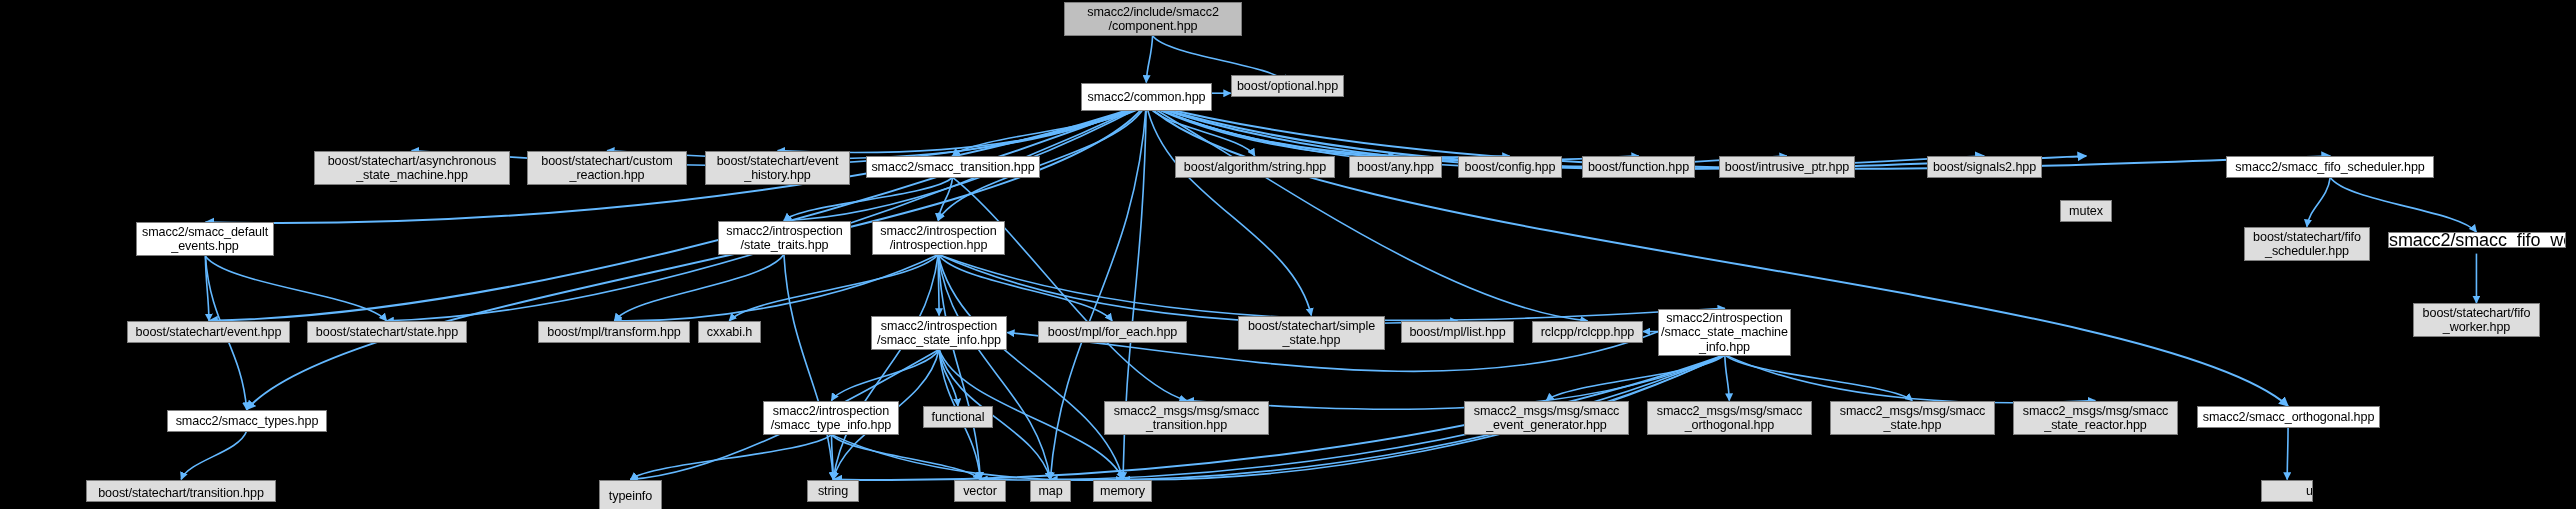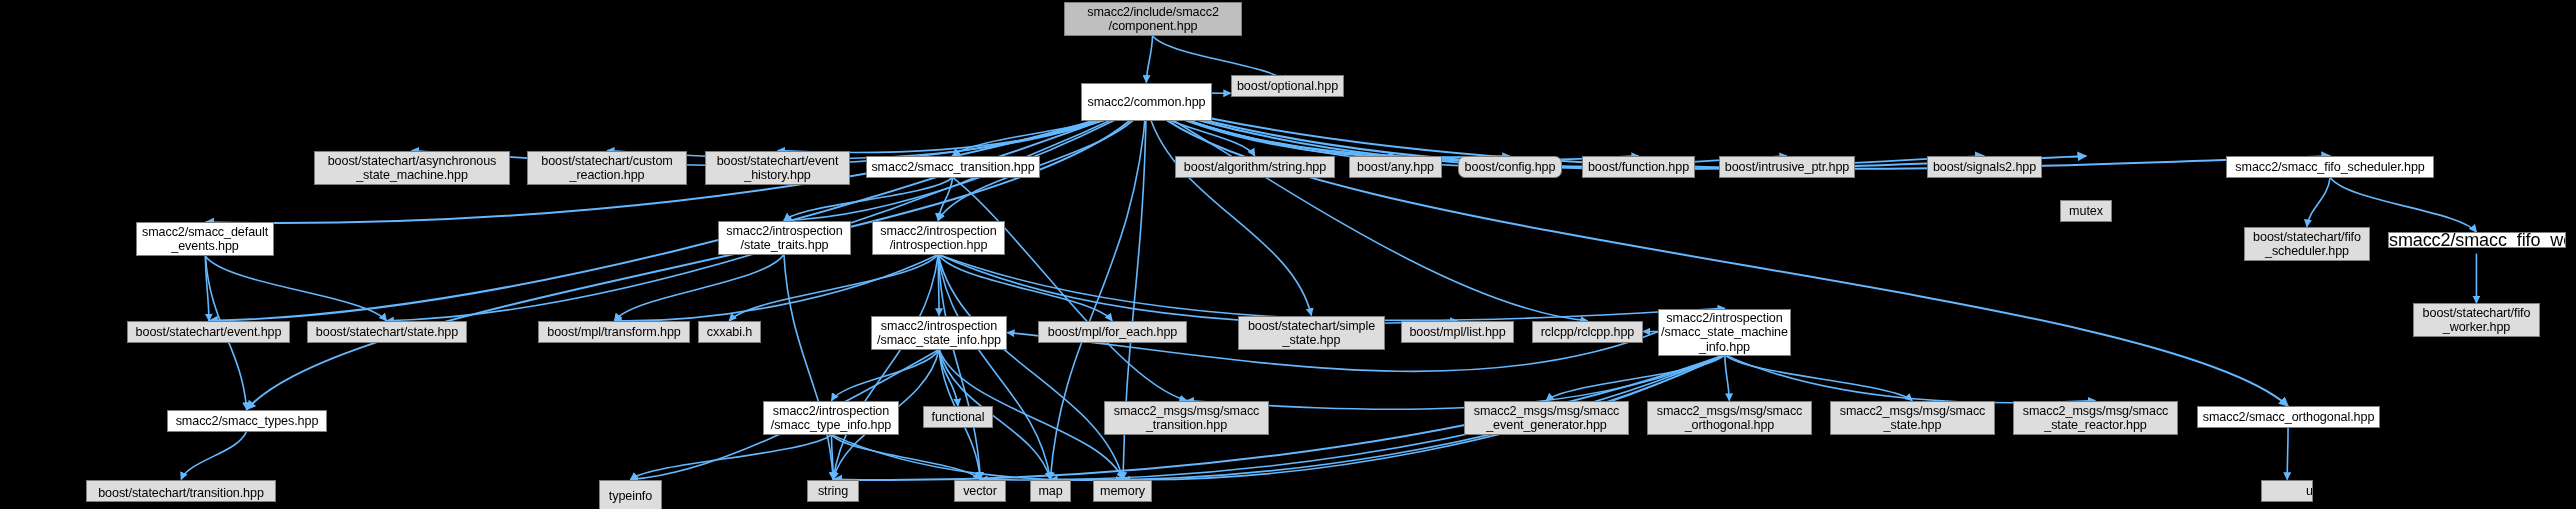--- a/index.html
+++ b/index.html
@@ -125,32 +125,32 @@
       <path d="M 1923 396 C 1697.4 502.68, 1396.6 540.82, 1171 535" fill="none" stroke="#63b8ff" stroke-width="1.8" marker-end="url(#arrow)"></path>
       <path d="M 1923 396 C 1721.7 493.2, 1453.3 538.45, 1252 535" fill="none" stroke="#63b8ff" stroke-width="1.8" marker-end="url(#arrow)"></path>
       <path d="M 2598 198 C 2594.88 222.75, 2575.12 231, 2572 253" fill="none" stroke="#63b8ff" stroke-width="1.8" marker-end="url(#arrow)"></path>
       <path d="M 2598 198 C 2617.56 225.45, 2741.44 234.6, 2761 259" fill="none" stroke="#63b8ff" stroke-width="1.8" marker-end="url(#arrow)"></path>
       <path d="M 2761 283 C 2761 307.75, 2761 316, 2761 338" fill="none" stroke="#63b8ff" stroke-width="1.8" marker-end="url(#arrow)"></path>
       <path d="M 2551 477 C 2550.88 503.1, 2550.12 511.8, 2550 535" fill="none" stroke="#63b8ff" stroke-width="1.8" marker-end="url(#arrow)"></path>
     </svg>
   <div id="node-layer">
       <div class="node fill-root" style="left: 1064px; top: 1.8px; width: 178px; height: 34px; font-size: 12.6px;"><span class="node-label">smacc2/include/smacc2
 /component.hpp</span></div>
-      <div class="node fill-white" style="left: 1081px; top: 83px; width: 131px; height: 38px; font-size: 12.6px;"><span class="node-label">smacc2/common.hpp</span></div>
+      <div class="node fill-white" style="left: 1081px; top: 83px; width: 131px; height: 28px; font-size: 12.6px;"><span class="node-label">smacc2/common.hpp</span></div>
       <div class="node fill-gray" style="left: 1231px; top: 75px; width: 113px; height: 21.5px; font-size: 12.6px;"><span class="node-label">boost/optional.hpp</span></div>
       <div class="node fill-gray" style="left: 314px; top: 151px; width: 196px; height: 34px; font-size: 12.6px;"><span class="node-label">boost/statechart/asynchronous
 _state_machine.hpp</span></div>
       <div class="node fill-gray" style="left: 527px; top: 151px; width: 160px; height: 34px; font-size: 12.6px;"><span class="node-label">boost/statechart/custom
 _reaction.hpp</span></div>
       <div class="node fill-gray" style="left: 705px; top: 151px; width: 145px; height: 34px; font-size: 12.6px;"><span class="node-label">boost/statechart/event
 _history.hpp</span></div>
       <div class="node fill-white" style="left: 866px; top: 156px; width: 174px; height: 21.5px; font-size: 12.6px;"><span class="node-label">smacc2/smacc_transition.hpp</span></div>
       <div class="node fill-gray" style="left: 1175px; top: 156px; width: 160px; height: 21.5px; font-size: 12.6px;"><span class="node-label">boost/algorithm/string.hpp</span></div>
       <div class="node fill-gray" style="left: 1349px; top: 156px; width: 93px; height: 21.5px; font-size: 12.6px;"><span class="node-label">boost/any.hpp</span></div>
-      <div class="node fill-gray" style="left: 1458px; top: 156px; width: 104px; height: 21.5px; font-size: 12.6px; border-radius: 7px;"><span class="node-label">boost/config.hpp</span></div>
+      <div class="node fill-gray" style="left: 1458px; top: 156px; width: 104px; height: 21.5px; font-size: 12.6px;"><span class="node-label">boost/config.hpp</span></div>
       <div class="node fill-gray" style="left: 1582px; top: 156px; width: 113px; height: 21.5px; font-size: 12.6px;"><span class="node-label">boost/function.hpp</span></div>
       <div class="node fill-gray" style="left: 1719px; top: 156px; width: 136px; height: 21.5px; font-size: 12.6px;"><span class="node-label">boost/intrusive_ptr.hpp</span></div>
       <div class="node fill-gray" style="left: 1927px; top: 156px; width: 115px; height: 21.5px; font-size: 12.6px;"><span class="node-label">boost/signals2.hpp</span></div>
       <div class="node fill-gray" style="left: 2060px; top: 156px; width: 52px; height: 21.5px; font-size: 12.6px; margin-top: 44px;"><span class="node-label">mutex</span></div>
       <div class="node fill-white" style="left: 2226px; top: 156px; width: 208px; height: 21.5px; font-size: 12.6px;"><span class="node-label">smacc2/smacc_fifo_scheduler.hpp</span></div>
       <div class="node fill-white" style="left: 136px; top: 222px; width: 138px; height: 34px; font-size: 12.6px;"><span class="node-label">smacc2/smacc_default
 _events.hpp</span></div>
       <div class="node fill-white" style="left: 718px; top: 221px; width: 133px; height: 34px; font-size: 12.6px;"><span class="node-label">smacc2/introspection
 /state_traits.hpp</span></div>
       <div class="node fill-white" style="left: 872px; top: 221px; width: 133px; height: 34px; font-size: 12.6px;"><span class="node-label">smacc2/introspection

